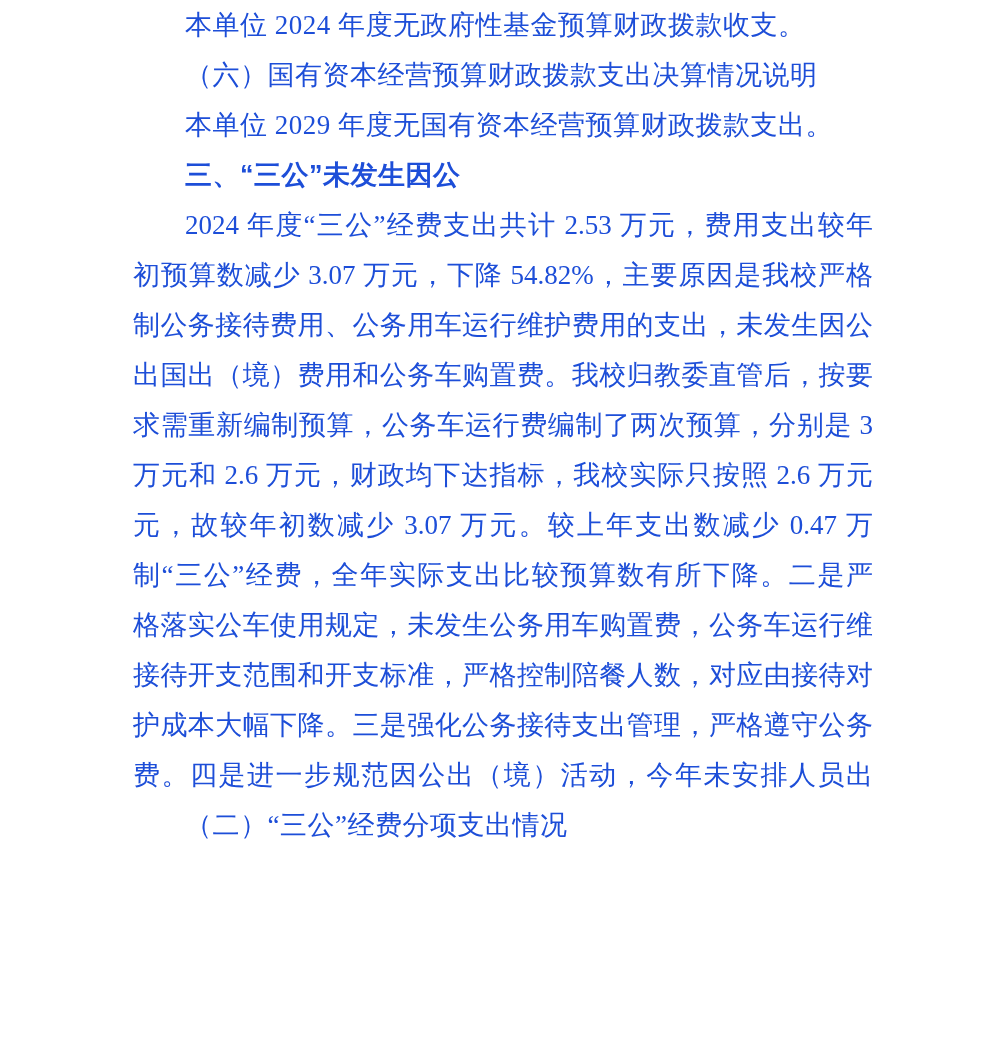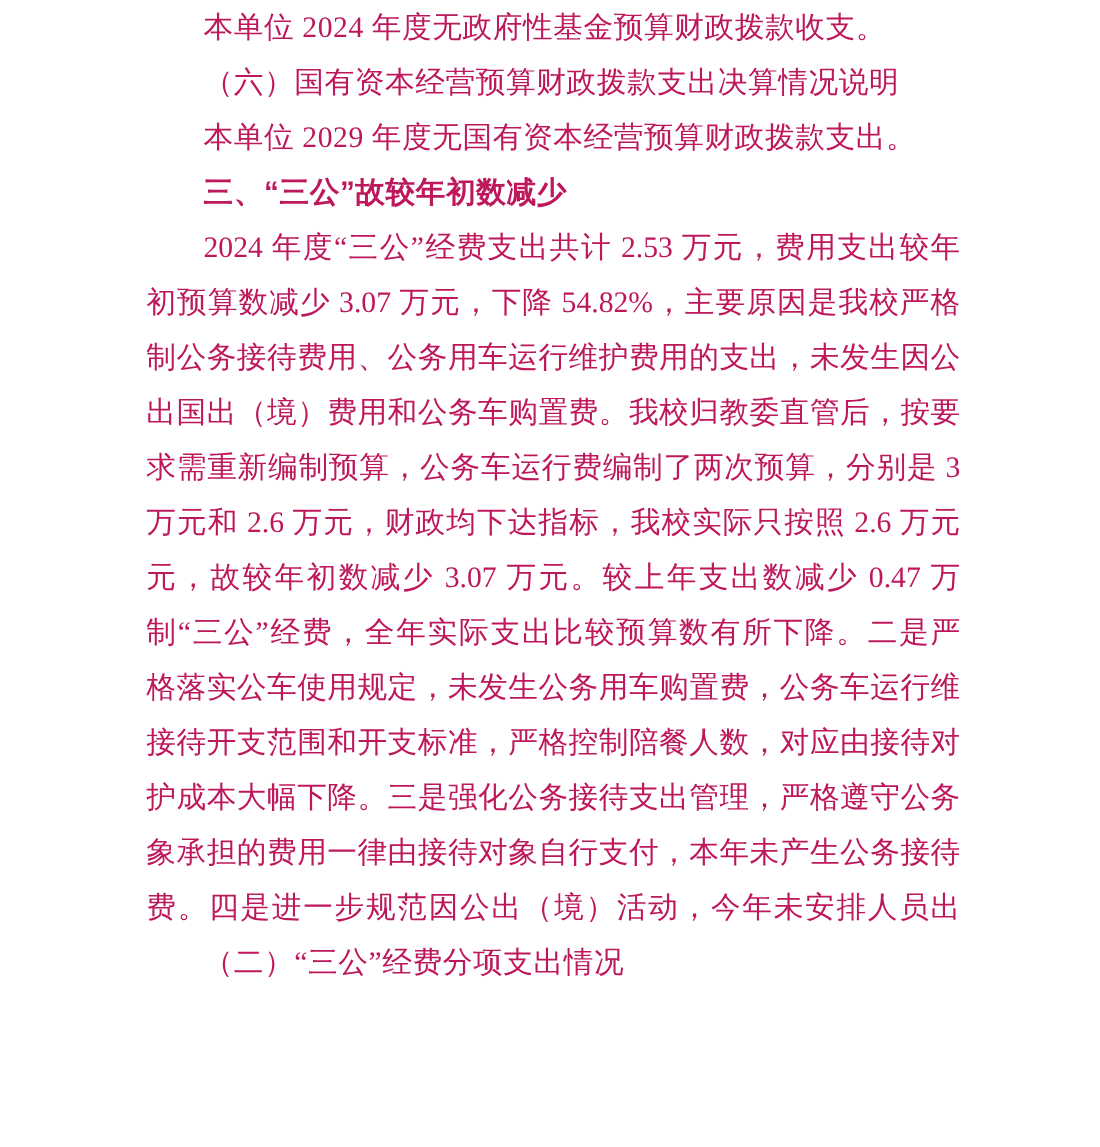--- a/index.html
+++ b/index.html
@@ -16,21 +16,21 @@
     box-sizing: border-box;
     width: 1000px;
     height: 1043px;
     padding: 0 127px 0 133px;
     background: #ffffff;
   }
   .line {
     height: 50px;
     line-height: 50px;
     font-size: 27px;
-    color: #be185d;
+    color: #1d4ed8;
     overflow: hidden;
     white-space: nowrap;
     letter-spacing: 0.5px;
   }
   .line.justify {
     white-space: normal;
     text-align: justify;
     text-align-last: justify;
     letter-spacing: 0;
   }
@@ -46,28 +46,27 @@
     font-weight: 700;
   }
 </style>
 </head>
 <body>
 
 <div class="page">
     <div class="line body indent">本单位 2024 年度无政府性基金预算财政拨款收支。</div>
     <div class="line subheading indent">（六）国有资本经营预算财政拨款支出决算情况说明</div>
     <div class="line body indent">本单位 2029 年度无国有资本经营预算财政拨款支出。</div>
-    <div class="line heading indent">三、“三公”故较年初数减少</div>
+    <div class="line heading indent">三、“三公”未发生因公</div>
     <div class="line body justify indent">2024 年度“三公”经费支出共计 2.53 万元，费用支出较年</div>
     <div class="line body justify">初预算数减少 3.07 万元，下降 54.82%，主要原因是我校严格控</div>
     <div class="line body justify">制公务接待费用、公务用车运行维护费用的支出，未发生因公</div>
     <div class="line body justify">出国出（境）费用和公务车购置费。我校归教委直管后，按要</div>
     <div class="line body justify">求需重新编制预算，公务车运行费编制了两次预算，分别是 3</div>
     <div class="line body justify">万元和 2.6 万元，财政均下达指标，我校实际只按照 2.6 万元严</div>
     <div class="line body justify">元，故较年初数减少 3.07 万元。较上年支出数减少 0.47 万元，</div>
     <div class="line body justify">制“三公”经费，全年实际支出比较预算数有所下降。二是严</div>
     <div class="line body justify">格落实公车使用规定，未发生公务用车购置费，公务车运行维</div>
     <div class="line body justify">接待开支范围和开支标准，严格控制陪餐人数，对应由接待对</div>
     <div class="line body justify">护成本大幅下降。三是强化公务接待支出管理，严格遵守公务</div>
-    <div class="line body justify">象承担的费用一律由接待对象自行支付，本年未产生公务接待</div>
     <div class="line body justify">费。四是进一步规范因公出（境）活动，今年未安排人员出国。</div>
     <div class="line subheading indent">（二）“三公”经费分项支出情况</div>
   </div>
 
 </body></html>

